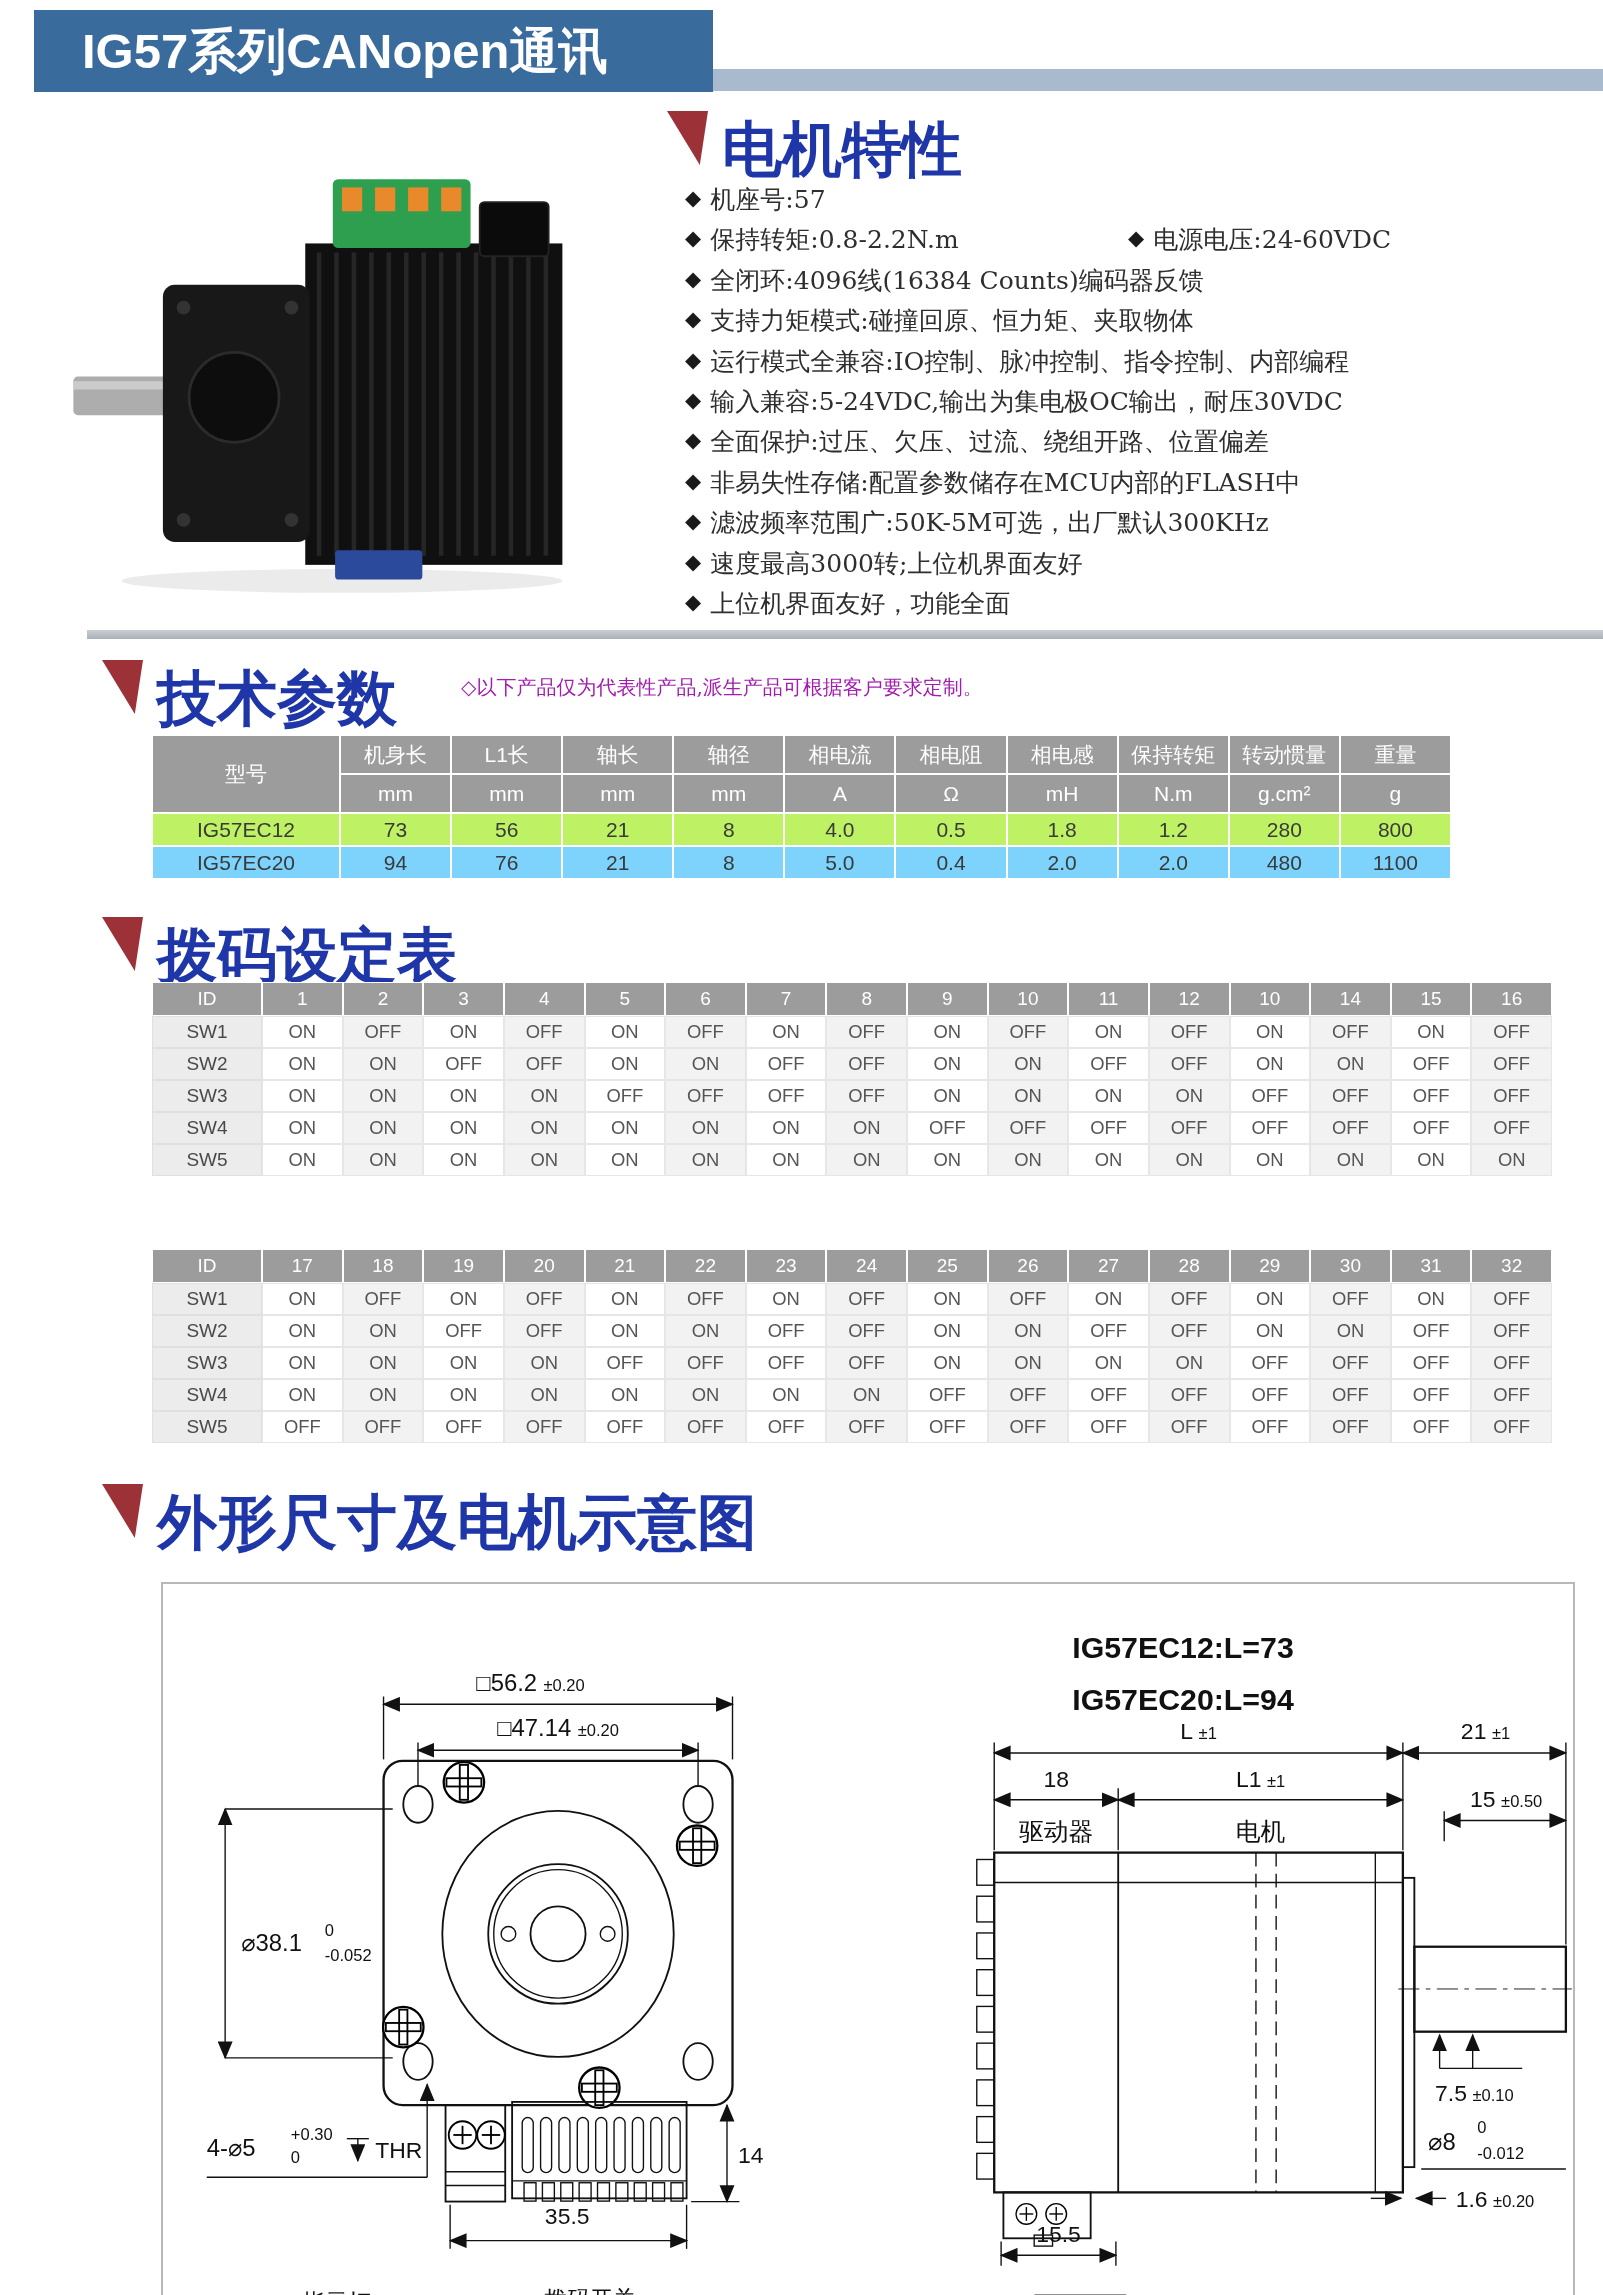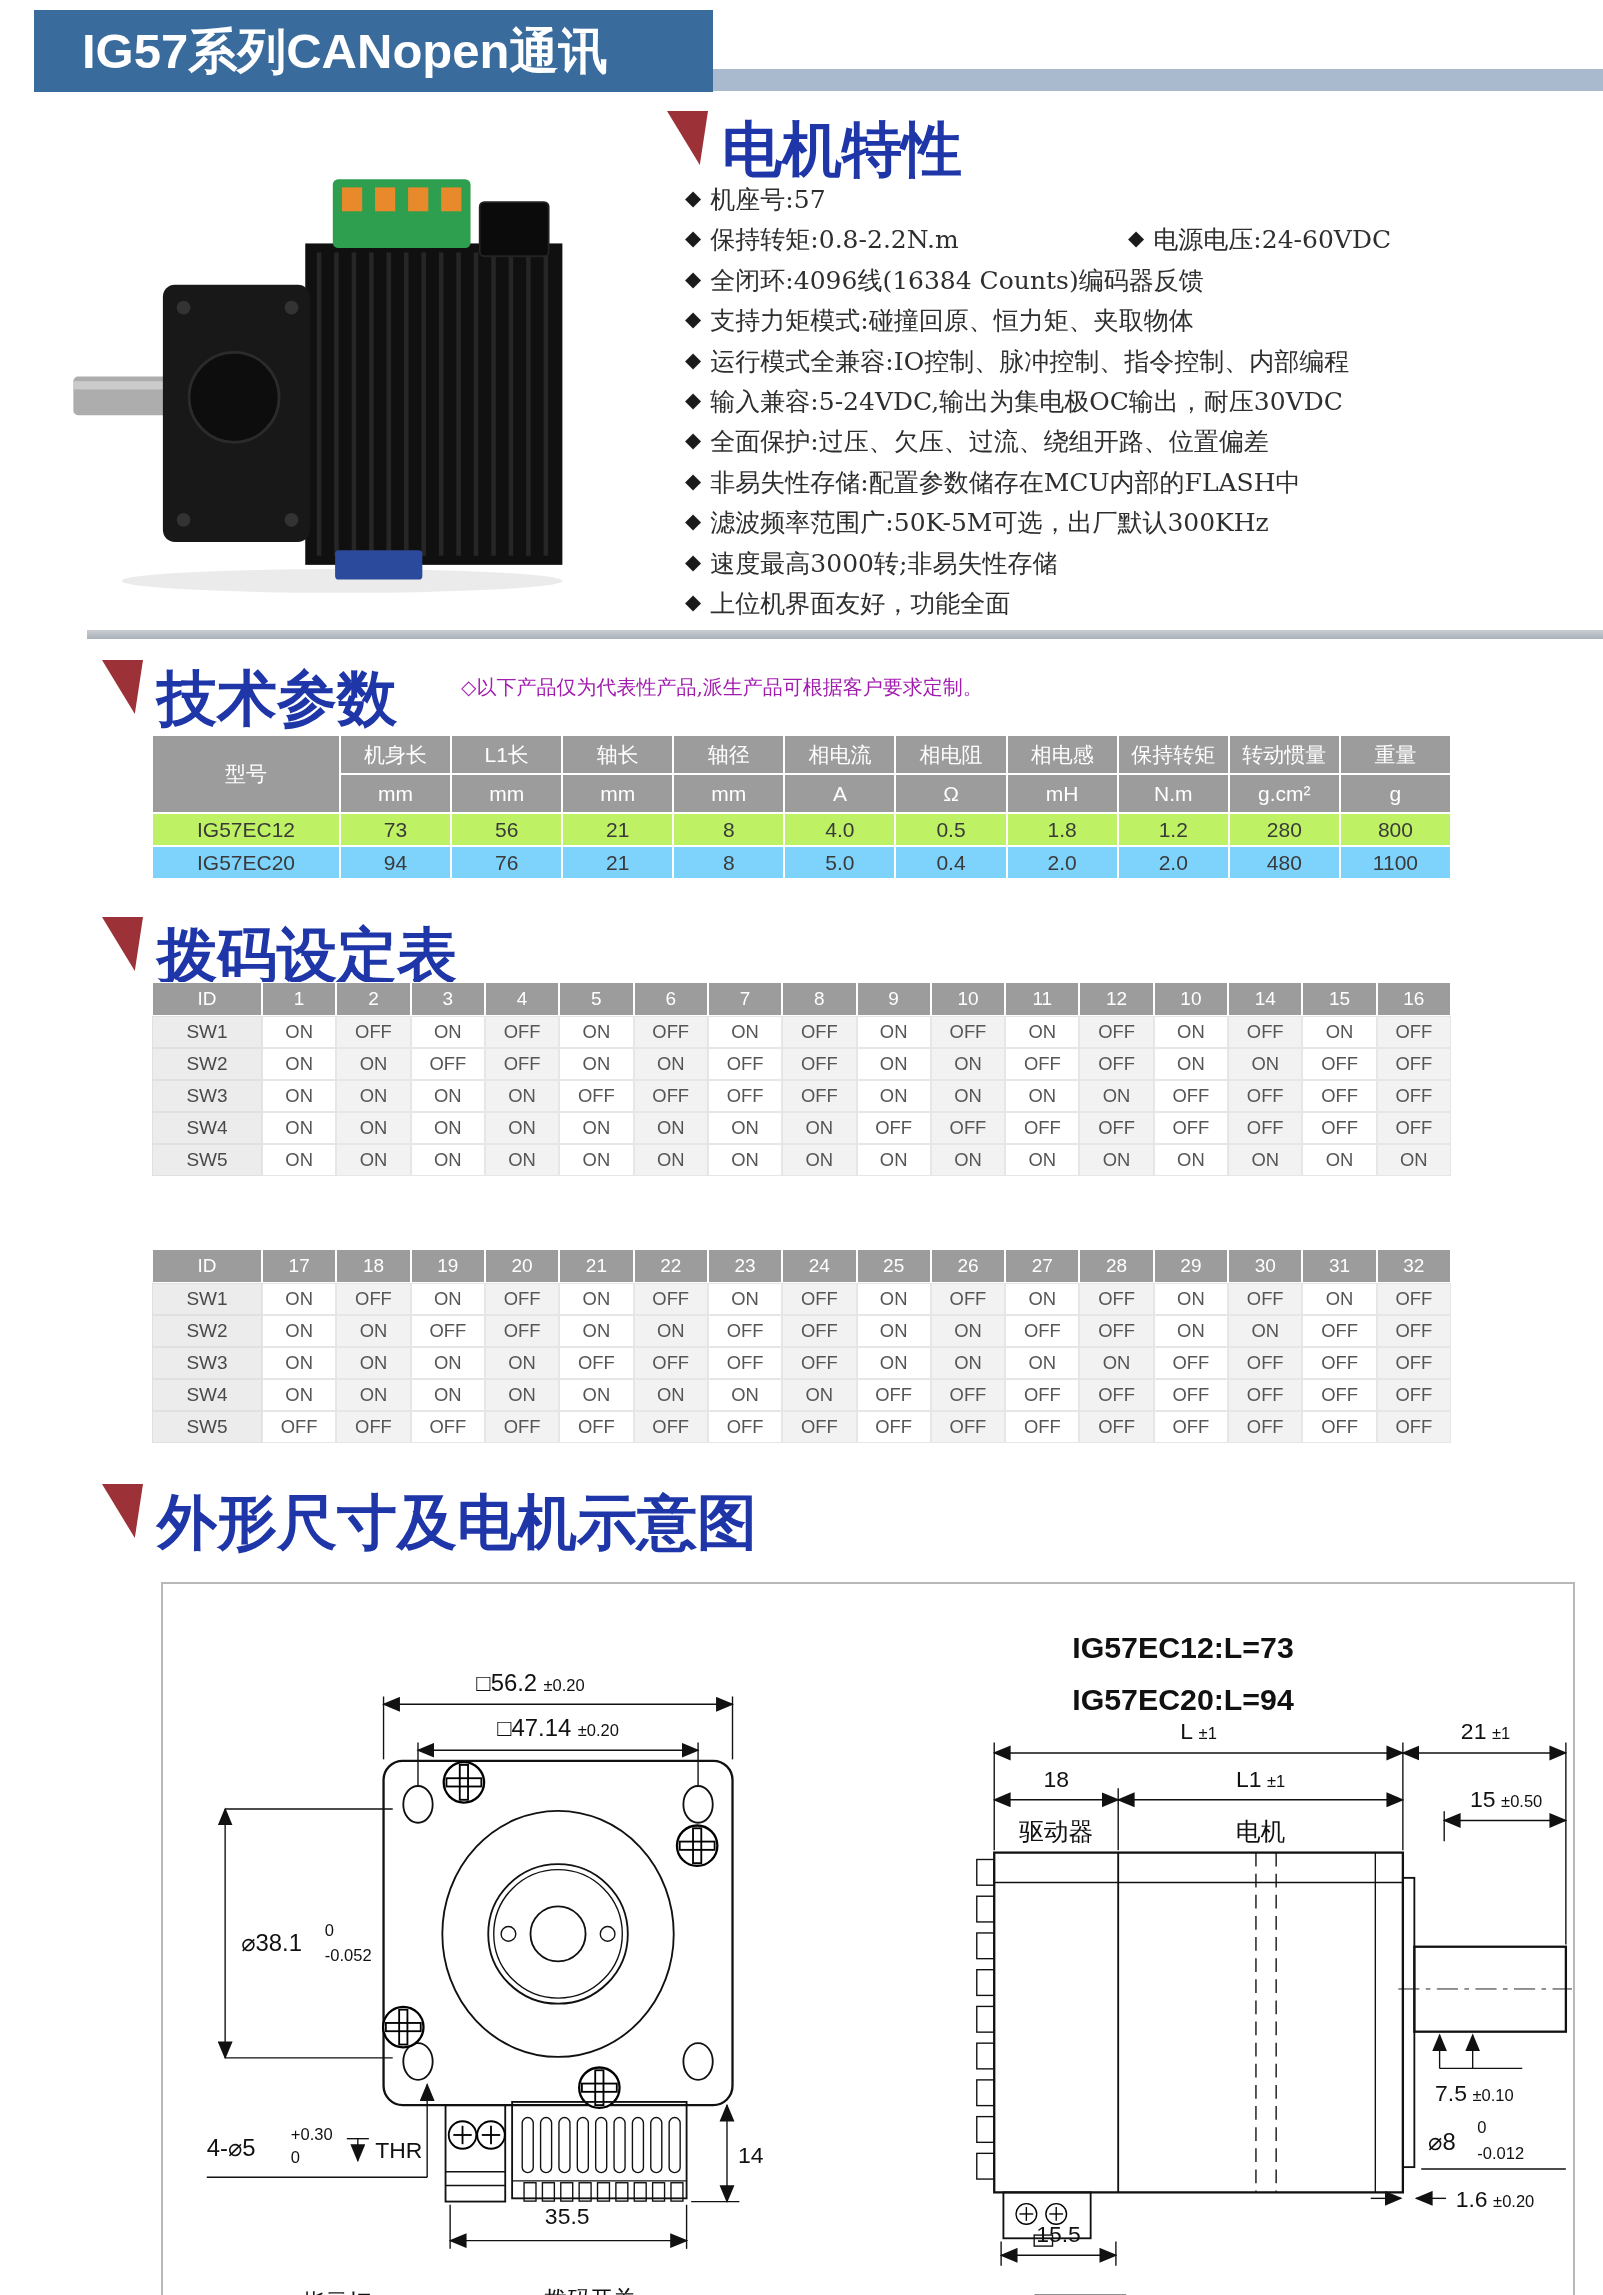--- a/index.html
+++ b/index.html
@@ -24,21 +24,21 @@
            background:linear-gradient(#c9ced3,#a9b0b8);}
   
   .tech-grid{position:absolute;left:152px;top:735px;width:1299px;display:grid;
              grid-template-columns:188px repeat(10,1fr);grid-template-rows:39px 39px 33px 33px;}
   .cell{display:flex;align-items:center;justify-content:center;box-sizing:border-box;}
   .th{background:#9c9c9c;color:#fff;font-size:21px;border:1.4px solid #fff;}
   .td{font-size:21px;color:#3a3a3a;border:1.4px solid #fff;}
   .row0{background:#bef264;}
   .row1{background:#7dd3fc;}
   
-  .dip-grid{position:absolute;left:152px;width:1299px;display:grid;
+  .dip-grid{position:absolute;left:152px;width:1400px;display:grid;
             grid-template-columns:110px repeat(16,1fr);grid-template-rows:34px repeat(5,32px);}
   #dip1{top:982px;} #dip2{top:1249px;}
   .dh{background:#9c9c9c;color:#fff;font-size:19px;border:0.9px solid #fff;}
   .dn{background:#ececec;color:#4a4a4a;font-size:19px;border:0.9px solid #e0e0e0;}
   .dv{font-size:18.4px;color:#555;border:0.9px solid #e6e6e6;background:#fff;}
   .dv.alt{background:#f2f2f2;}
   
   .dims-box{position:absolute;left:161px;top:1582px;width:1414px;height:1191px;
             border:2.8px solid #b8b8b8;box-sizing:border-box;background:#fff;}
   
@@ -112,21 +112,21 @@
   <div id="features-list">
       <div class="feature-line" style="top: 0px;"><span class="bullet">◆</span><span class="ftext">机座号:57</span></div>
       <div class="feature-line" style="top: 40px;"><span class="bullet">◆</span><span class="ftext">保持转矩:0.8-2.2N.m</span><span class="side-feature"><span class="bullet">◆</span><span class="ftext">电源电压:24-60VDC</span></span></div>
       <div class="feature-line" style="top: 81px;"><span class="bullet">◆</span><span class="ftext">全闭环:4096线(16384 Counts)编码器反馈</span></div>
       <div class="feature-line" style="top: 121px;"><span class="bullet">◆</span><span class="ftext">支持力矩模式:碰撞回原、恒力矩、夹取物体</span></div>
       <div class="feature-line" style="top: 162px;"><span class="bullet">◆</span><span class="ftext">运行模式全兼容:IO控制、脉冲控制、指令控制、内部编程</span></div>
       <div class="feature-line" style="top: 202px;"><span class="bullet">◆</span><span class="ftext">输入兼容:5-24VDC,输出为集电极OC输出，耐压30VDC</span></div>
       <div class="feature-line" style="top: 242px;"><span class="bullet">◆</span><span class="ftext">全面保护:过压、欠压、过流、绕组开路、位置偏差</span></div>
       <div class="feature-line" style="top: 283px;"><span class="bullet">◆</span><span class="ftext">非易失性存储:配置参数储存在MCU内部的FLASH中</span></div>
       <div class="feature-line" style="top: 323px;"><span class="bullet">◆</span><span class="ftext">滤波频率范围广:50K-5M可选，出厂默认300KHz</span></div>
-      <div class="feature-line" style="top: 364px;"><span class="bullet">◆</span><span class="ftext">速度最高3000转;非易失性存储</span></div>
+      <div class="feature-line" style="top: 364px;"><span class="bullet">◆</span><span class="ftext">速度最高3000转;上位机界面友好</span></div>
       <div class="feature-line" style="top: 404px;"><span class="bullet">◆</span><span class="ftext">上位机界面友好，功能全面</span></div>
     </div>
 
   <div class="divider"></div>
 
   <div class="tri" style="left:102px;top:660px;"></div>
   <div class="sec-title" style="left:157px;top:659px;">技术参数</div>
   <div class="tech-note">◇以下产品仅为代表性产品,派生产品可根据客户要求定制。</div>
   <div class="tech-grid">
       <div class="cell th" style="grid-area: 1 / 1 / 3;">型号</div>

